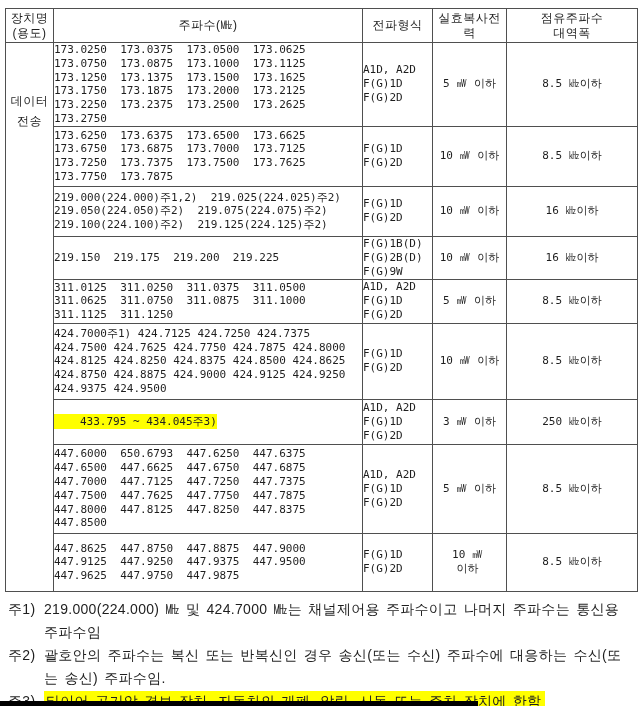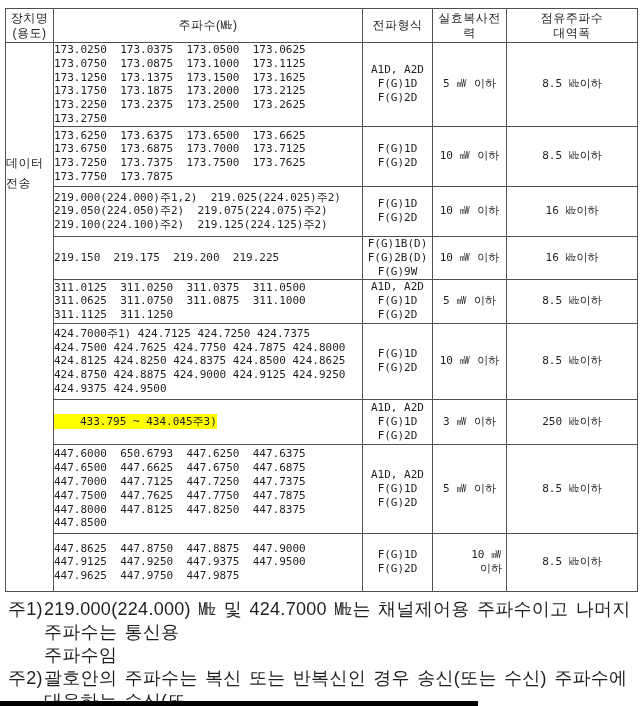--- a/index.html
+++ b/index.html
@@ -30,68 +30,69 @@
     font-weight: normal;
     letter-spacing: 0.5px;
     line-height: 15px;
     white-space: pre-line;
     text-align: center;
     height: 34px;
     padding: 1px 0;
   }
   td.device {
     vertical-align: top;
-    padding-top: 110px;
+    padding-top: 48px;
+    text-align: center;
     font-size: 12px;
     letter-spacing: 0.5px;
     line-height: 20px;
     white-space: pre-line;
     font-family: Liberation Serif, serif;
   }
   td.freq {
     font-family: "DejaVu Sans Mono", monospace;
     font-size: 11px;
     line-height: 13.8px;
     white-space: pre-wrap;
     text-align: left;
   }
   td.fmt {
     font-family: "DejaVu Sans Mono", monospace;
     font-size: 11px;
     line-height: 14px;
     white-space: pre-line;
-    text-align: center;
+    text-align: left;
   }
   td.pwr, td.bw {
     font-family: "DejaVu Sans Mono", monospace;
     font-size: 11px;
     line-height: 14px;
     white-space: pre-line;
     text-align: center;
     margin-top: 46px;
   }
   td.pwr.right {
-    text-align: right;
+    text-align: center;
     padding-right: 4px;
   }
   .hl {
     background: #ffff00;
     padding: 1px 0 1px 26px;
   }
 
   .footnotes {
     position: absolute;
     left: 8px;
     top: 598px;
     width: 632px;
   }
   .footnote {
     display: flex;
     align-items: flex-start;
-    font-size: 18px;
+    font-size: 14px;
     line-height: 23px;
     letter-spacing: 0.3px;
     word-spacing: 2px;
   }
   .footnote .fn-label {
     flex: 0 0 36px;
     white-space: nowrap;
   }
   .footnote .fn-text {
     flex: 1 1 auto;

